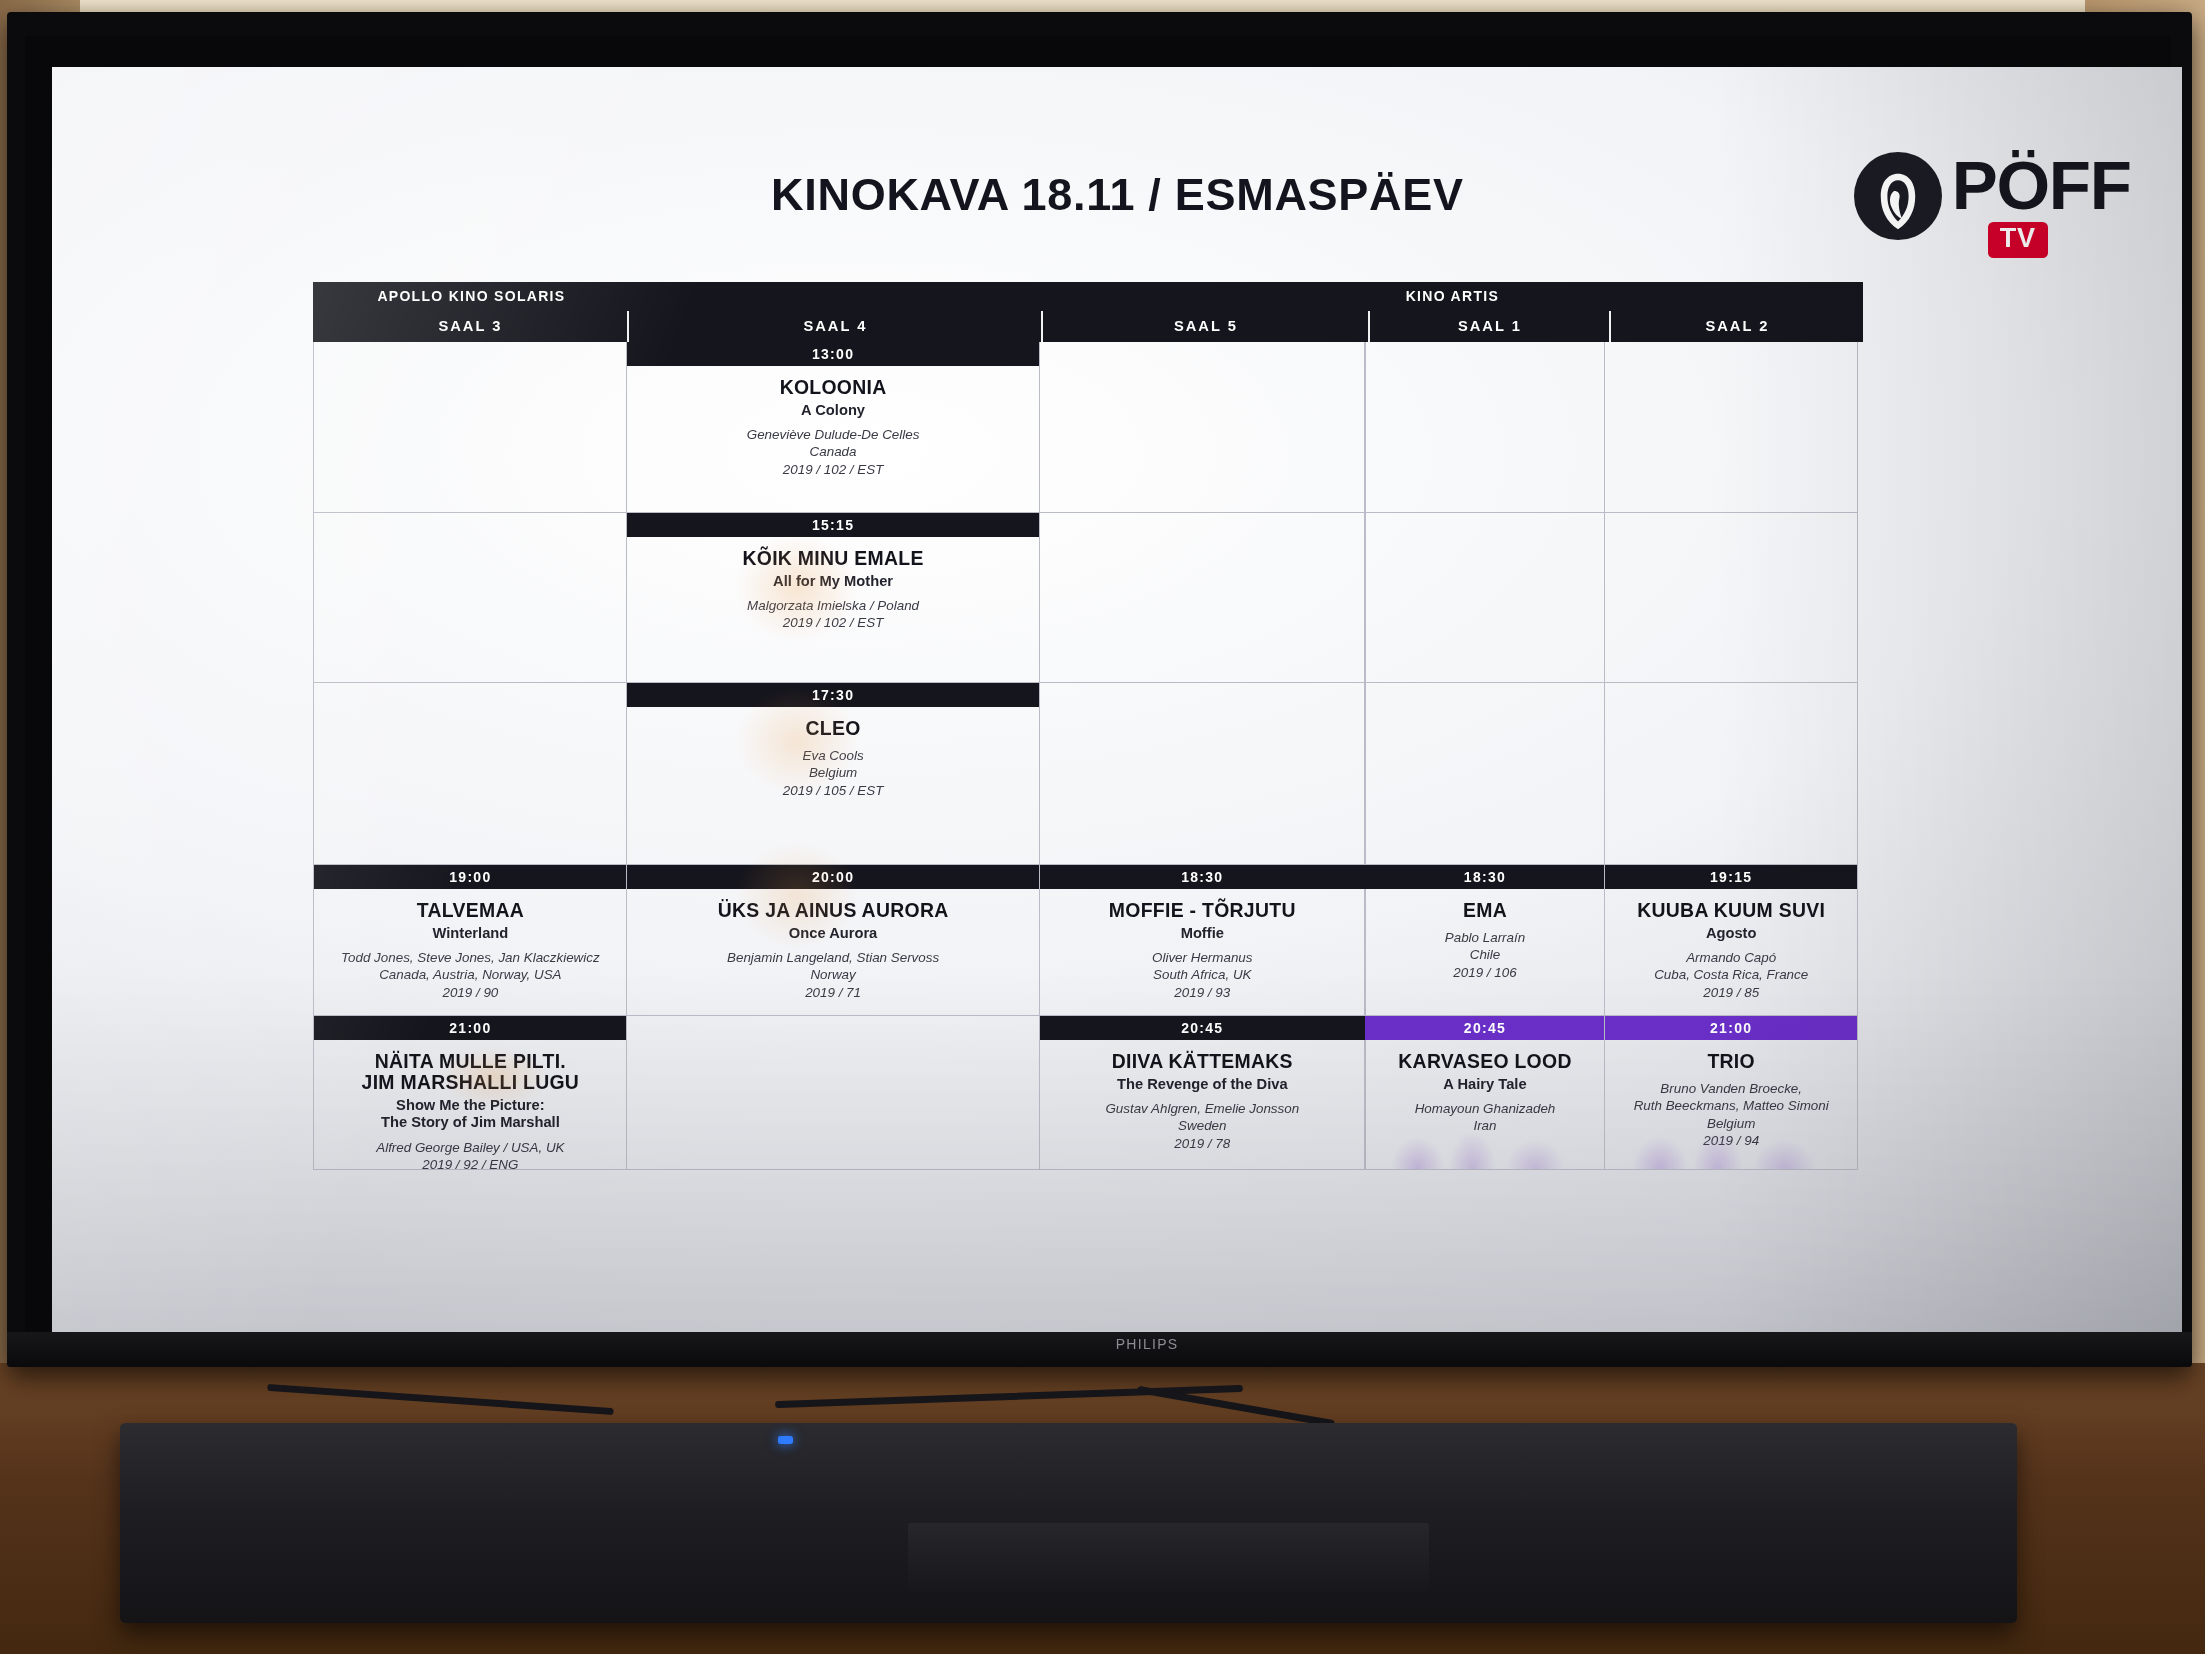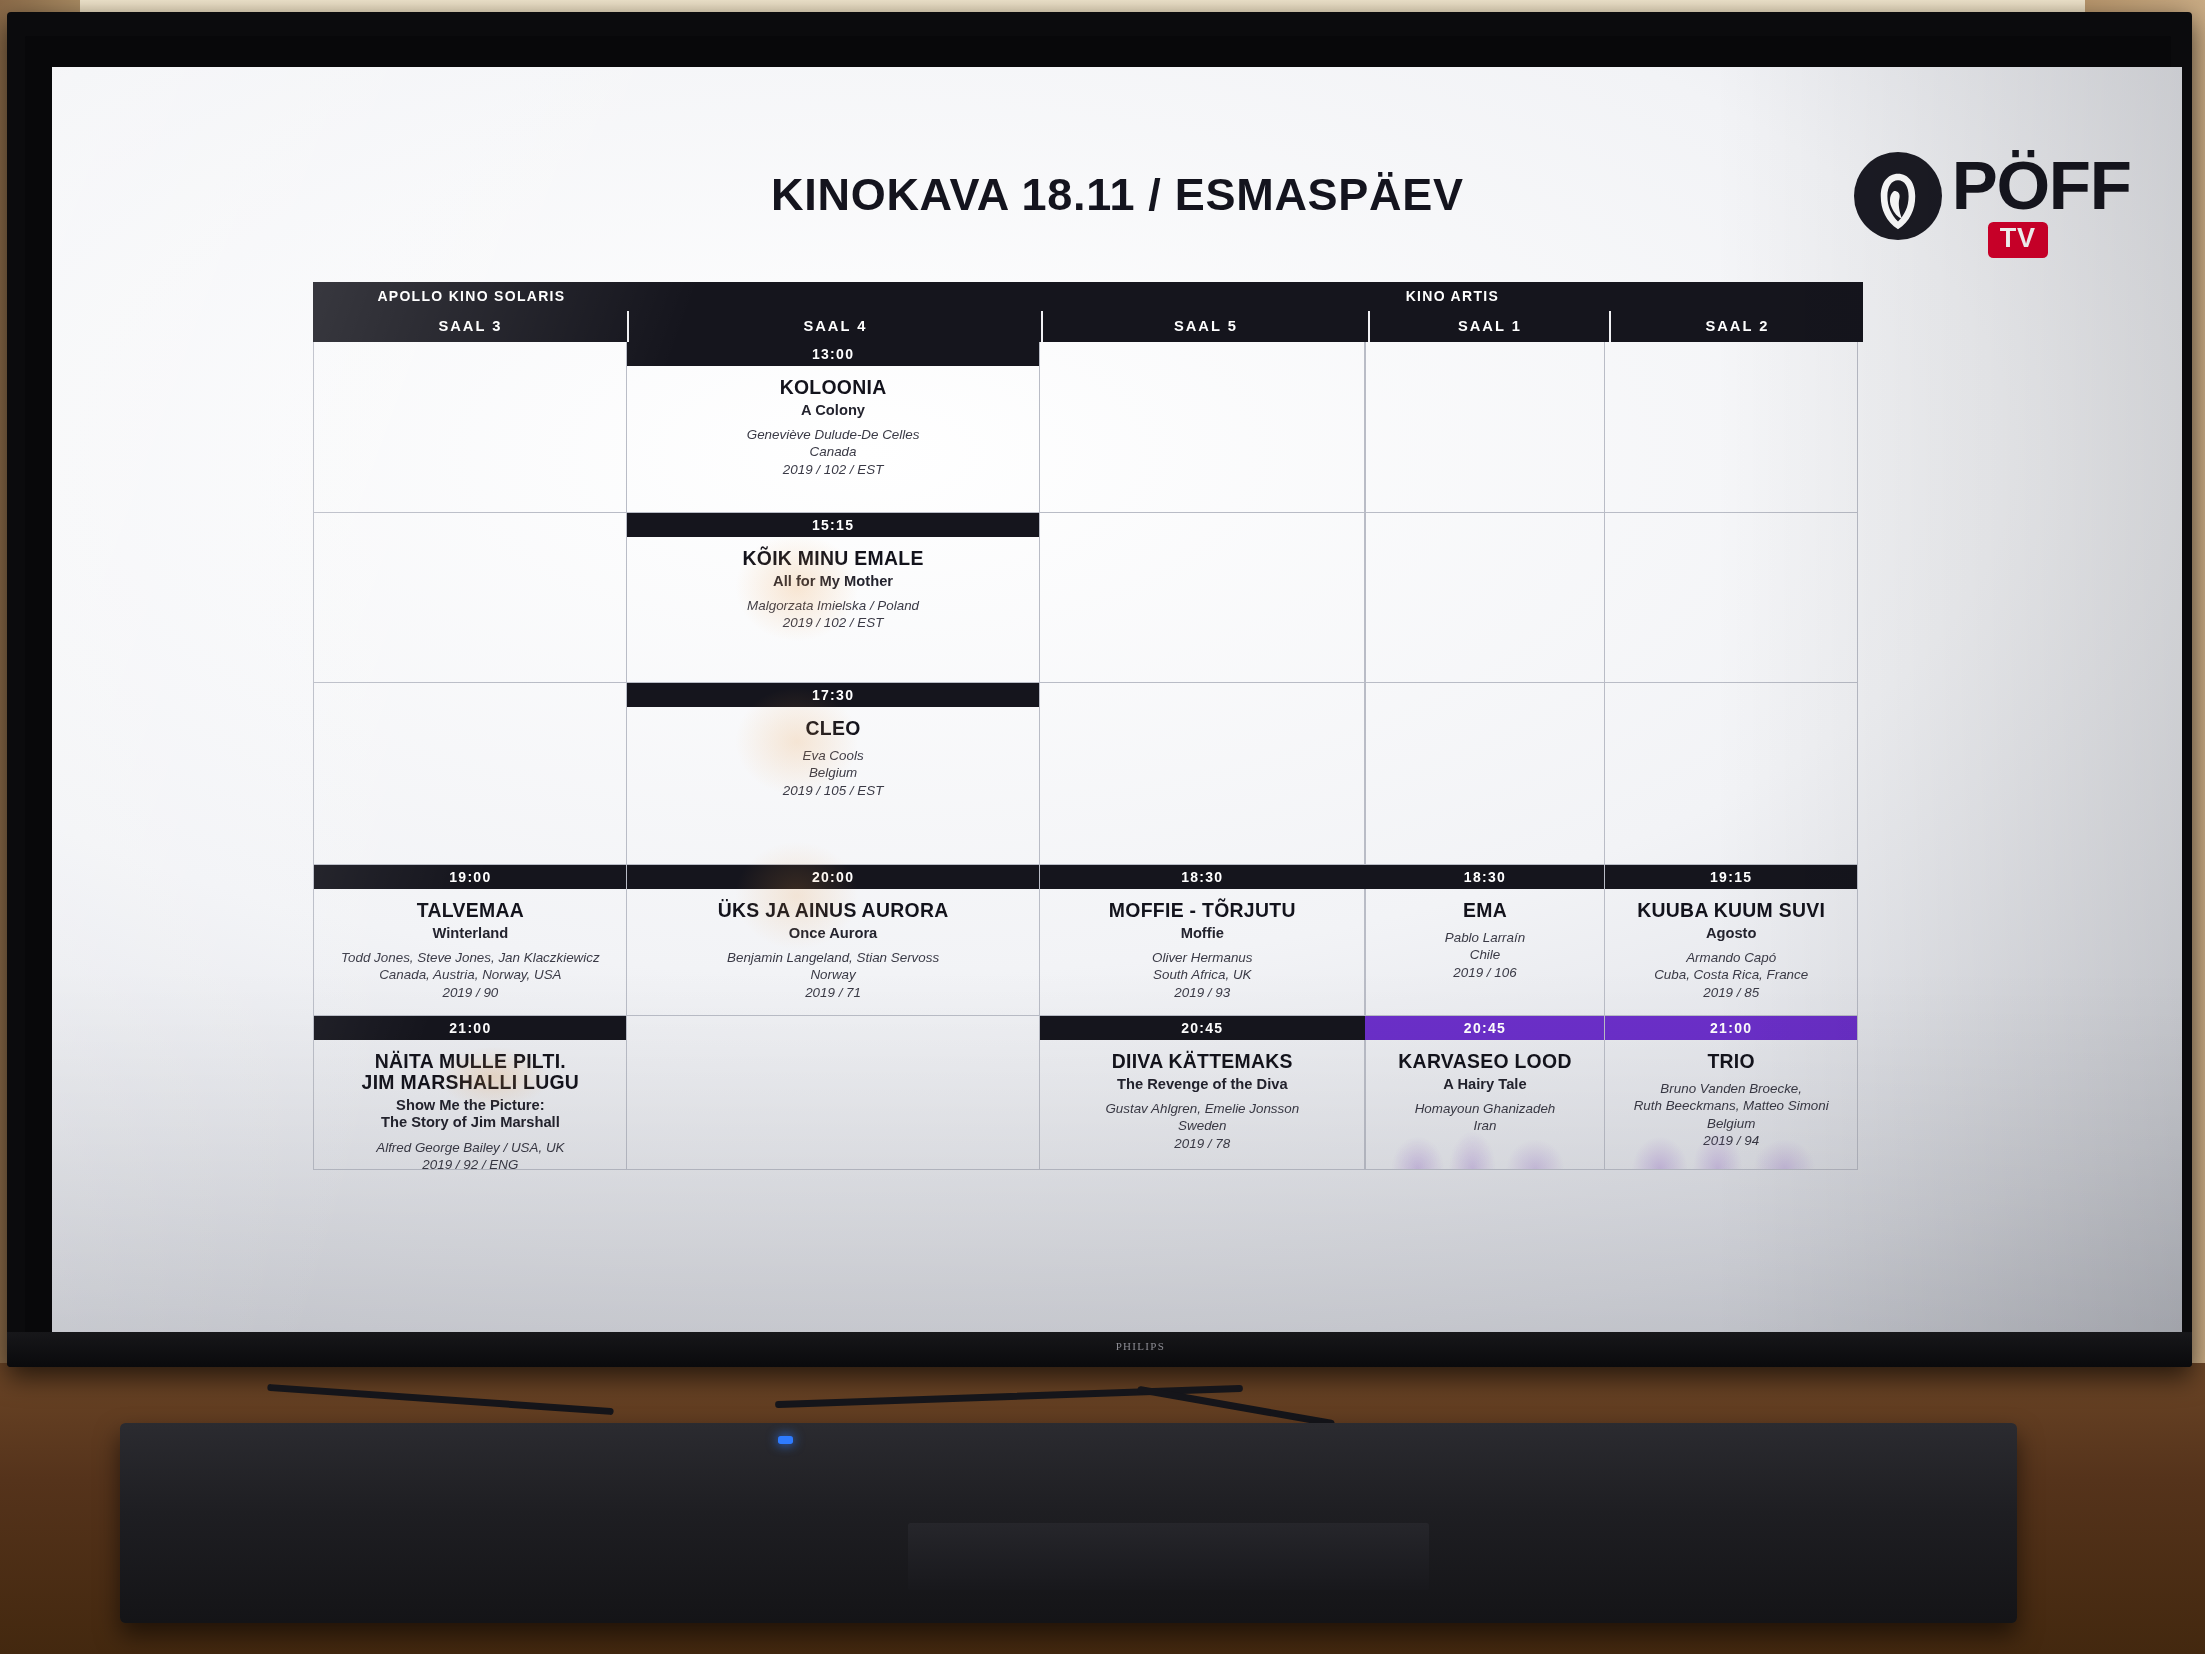--- a/index.html
+++ b/index.html
@@ -60,24 +60,24 @@
   }
   #tv-bottom-bar {
     position: absolute;
     left: 0; right: 0; bottom: 0; height: 35px;
     background: linear-gradient(to bottom, #17171a, #0a0a0c);
     border-radius: 0 0 4px 4px;
   }
   #tv-brand {
     position: absolute;
     left: 1109px; bottom: 14.7px;
-    font-size: 11px;
+    font-size: 14px;
     letter-spacing: 1.3px;
     color: #8c8c93;
-    font-family: Liberation Serif, serif;
+    font-family: Liberation Sans, sans-serif;
   }
 
   
   #screen {
     position: absolute;
     left: 27px; top: 31px;
     width: 2130px; height: 1288px;
     background:
       radial-gradient(ellipse 120% 90% at 38% 30%, #ffffff 0%, #f2f3f6 45%, #d9dbe2 78%, #c2c5cf 100%);
     overflow: hidden;

